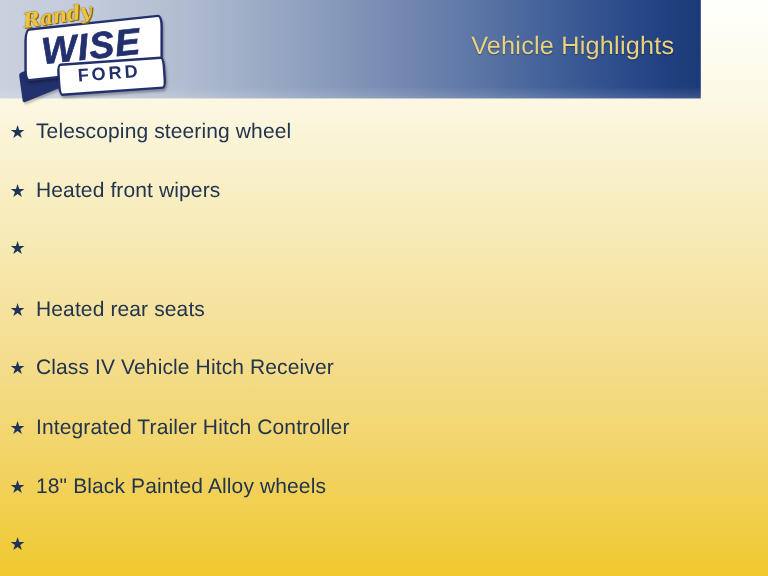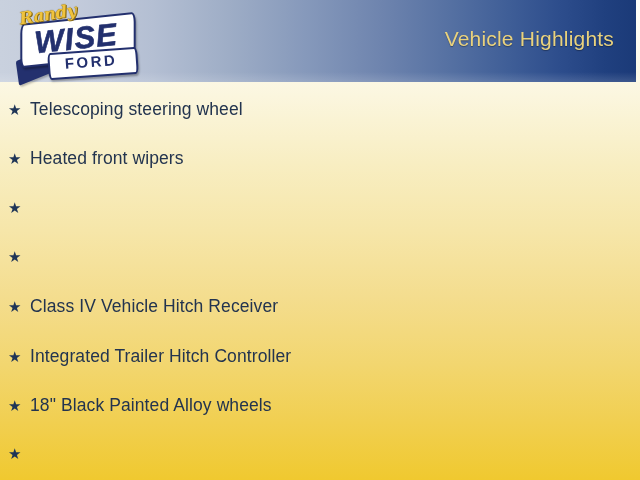--- a/index.html
+++ b/index.html
@@ -30,21 +30,21 @@
         #f2d66f 76%,
         #f1cf50 88%,
         #f0c92f 100%);
   }
 
   
   #header {
     position: absolute;
     left: 0;
     top: 0;
-    width: 636px;
+    width: 584px;
     height: 82px;
     background: linear-gradient(to right,
         #c9d1de 0%,
         #c3cbdb 12%,
         #b4bfd3 24%,
         #9eadc6 36%,
         #8699bb 48%,
         #6e84ae 60%,
         #5772a3 70%,
         #3f5e97 80%,
@@ -240,20 +240,21 @@
       </li>
       <li class="hl-item" style="top: 68.3px;">
         <span class="hl-star">★</span>
         <span class="hl-label">Heated front wipers</span>
       </li>
       <li class="hl-item" style="top: 117.6px;">
         <span class="hl-star">★</span>
       </li>
       <li class="hl-item" style="top: 166.9px;">
         <span class="hl-star">★</span>
+        <span class="hl-label">Heated rear seats</span>
       </li>
       <li class="hl-item" style="top: 216.2px;">
         <span class="hl-star">★</span>
         <span class="hl-label">Class IV Vehicle Hitch Receiver</span>
       </li>
       <li class="hl-item" style="top: 265.5px;">
         <span class="hl-star">★</span>
         <span class="hl-label">Integrated Trailer Hitch Controller</span>
       </li>
       <li class="hl-item" style="top: 314.8px;">

